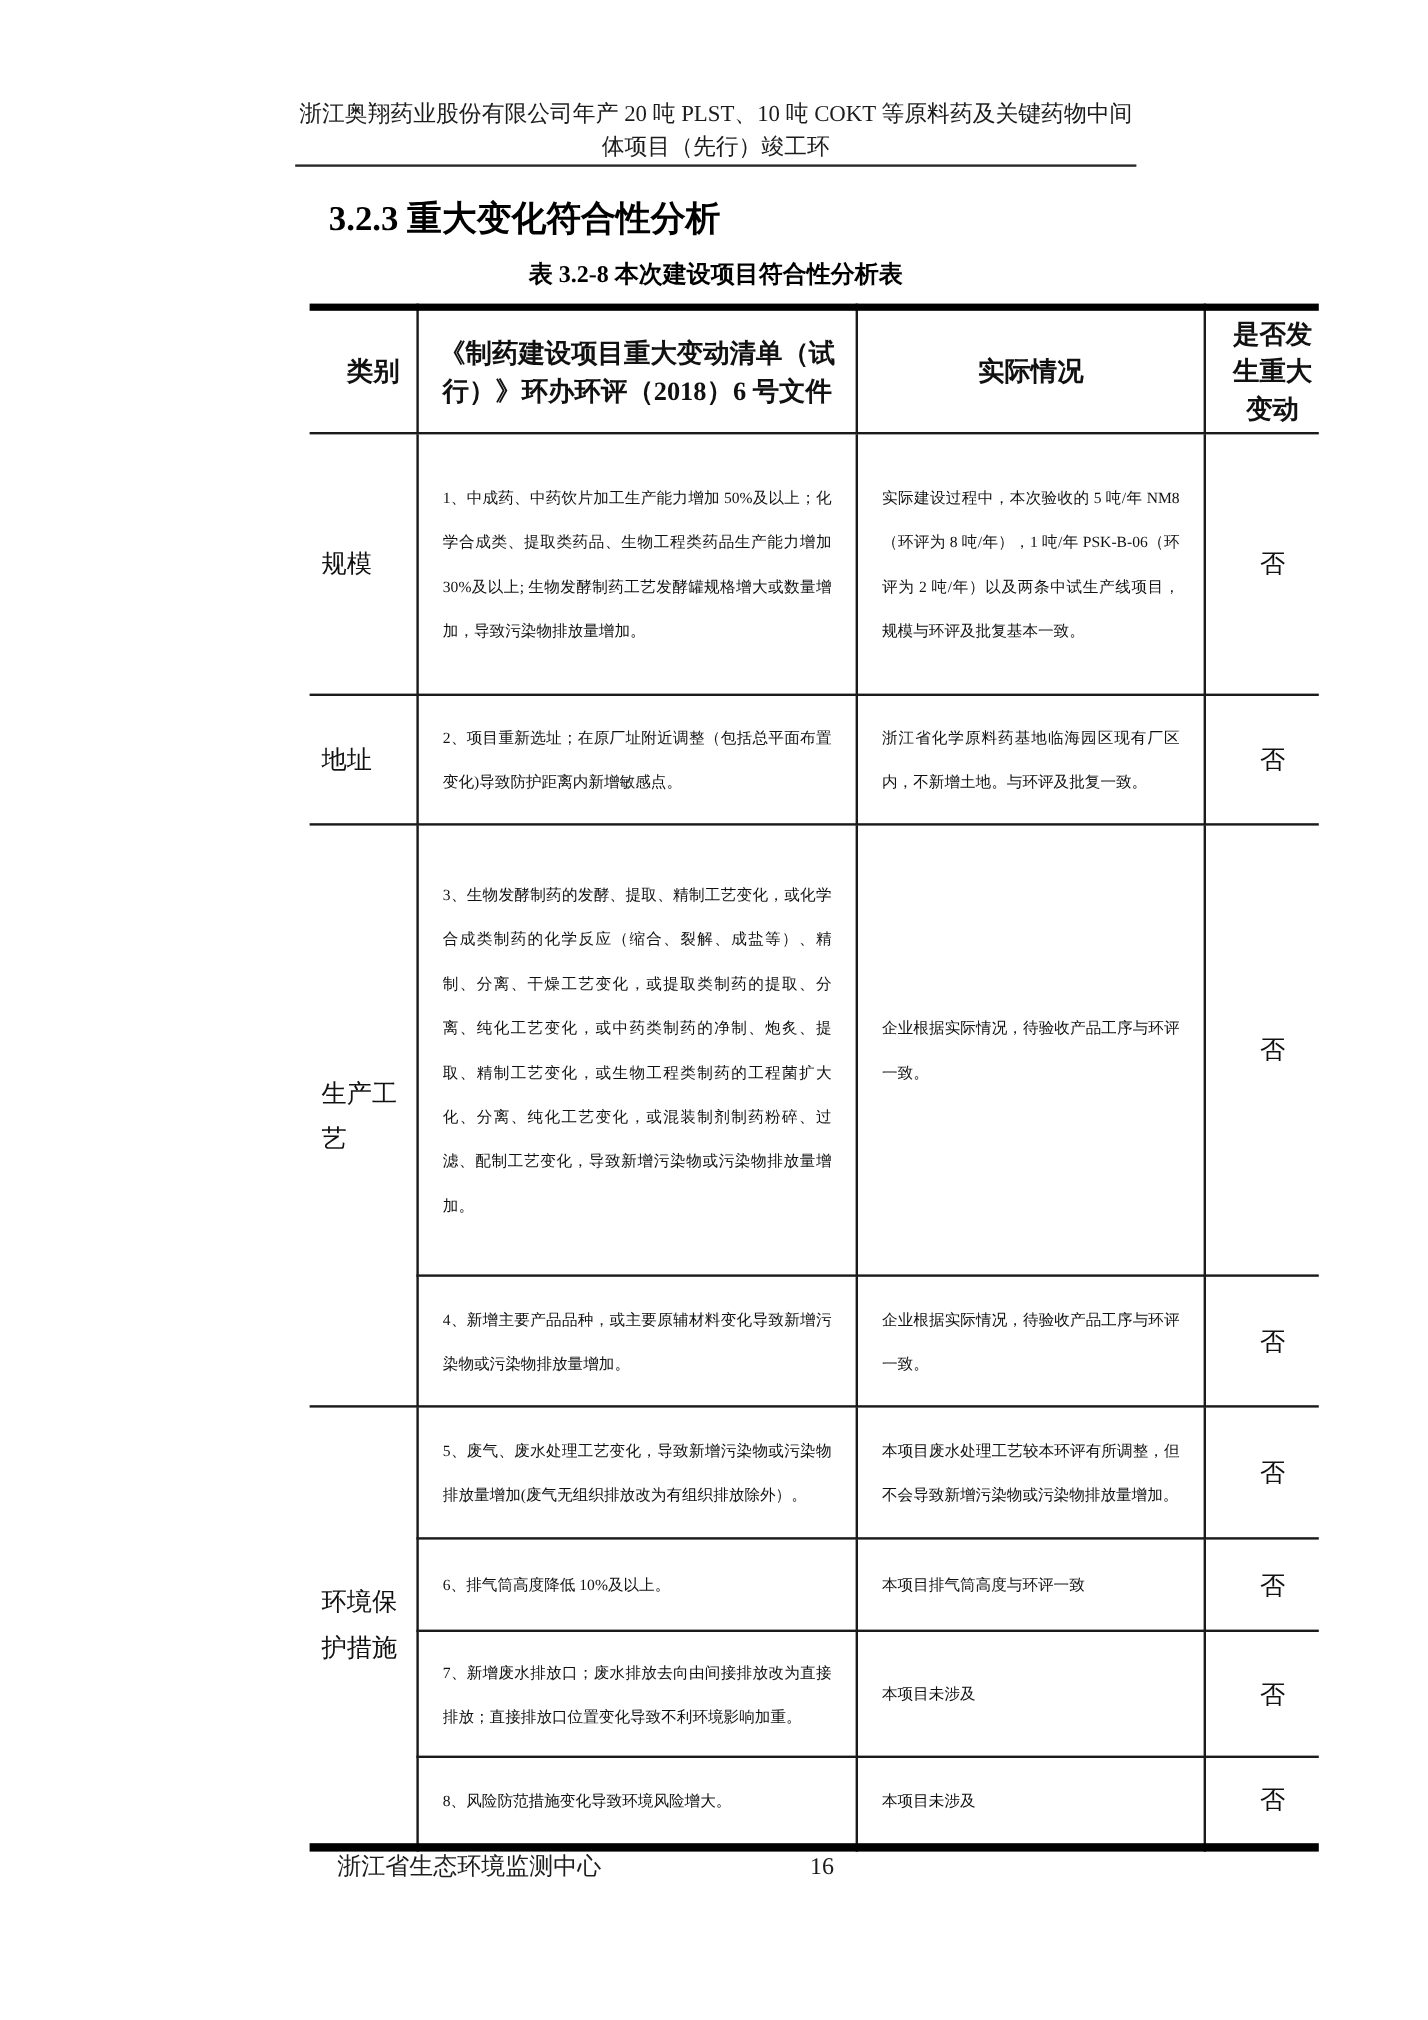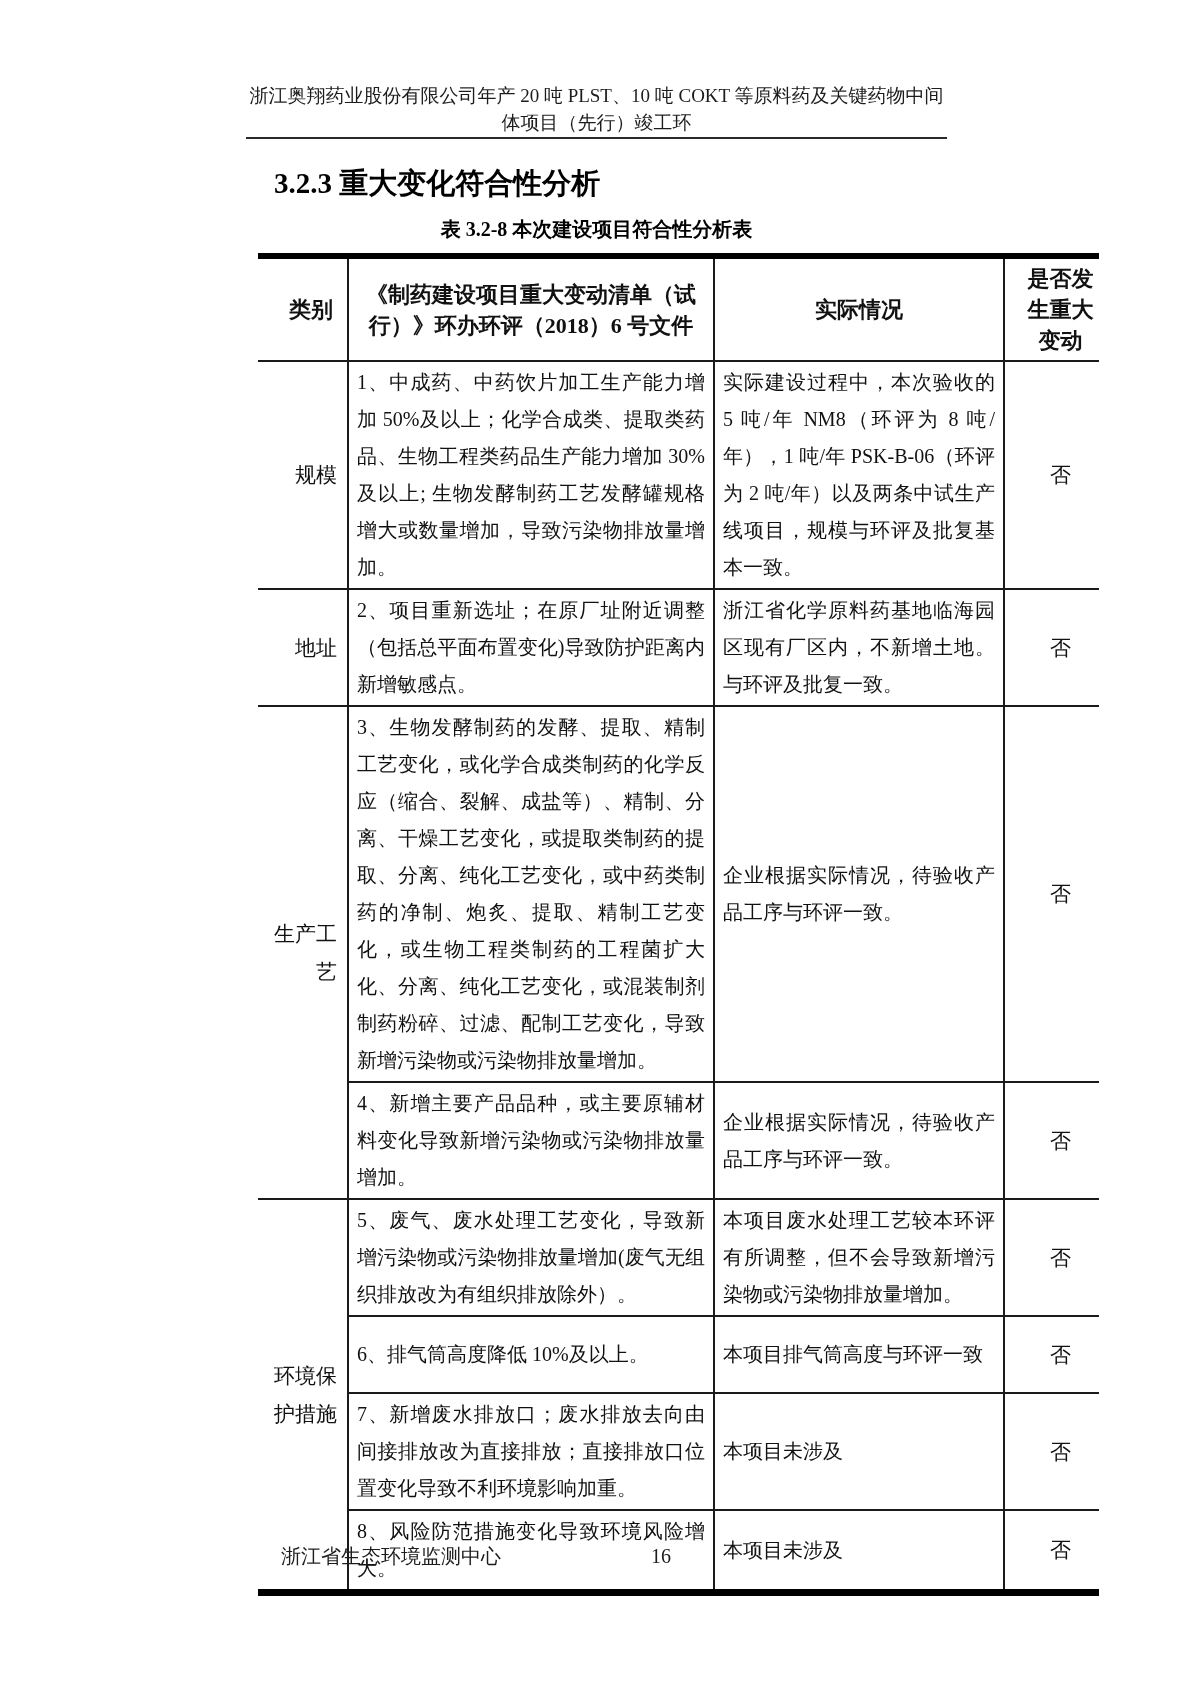--- a/index.html
+++ b/index.html
@@ -64,46 +64,46 @@
   tr.hr-head { height: 79px; }
   tr.hr-1 { height: 218px; }
   tr.hr-2 { height: 108px; }
   tr.hr-3 { height: 376px; }
   tr.hr-4 { height: 109px; }
   tr.hr-5 { height: 110px; }
   tr.hr-6 { height: 77px; }
   tr.hr-7 { height: 105px; }
   tr.hr-8 { height: 75px; }
   .c-cat {
-    text-align: right;
+    text-align: left;
     font-size: 21px;
     line-height: 38px;
     padding: 0 10px;
   }
   .c-item, .c-actual {
     text-align: justify;
-    font-size: 20px;
+    font-size: 13px;
     line-height: 37px;
-    padding: 2px 8px;
+    padding: 2px 20px;
   }
   .c-flag {
     text-align: center;
     font-size: 21px;
   }
   .footer {
     position: absolute;
     top: 1543px;
     left: 0;
     width: 1190px;
     font-size: 20px;
     line-height: 26px;
     color: #1c1c1c;
   }
   .footer-org { position: absolute; left: 190px; top: 0; }
-  .page-number { position: absolute; left: 560px; top: 0; width: 44px; text-align: left; }
+  .page-number { position: absolute; left: 560px; top: 0; width: 44px; text-align: right; }
 </style>
 </head>
 <body>
 
 <div class="page">
   <div class="content">
 
     <div class="doc-header">
       <div>浙江奥翔药业股份有限公司年产 20 吨 PLST、10 吨 COKT 等原料药及关键药物中间体项目（先行）竣工环</div>
     </div>

